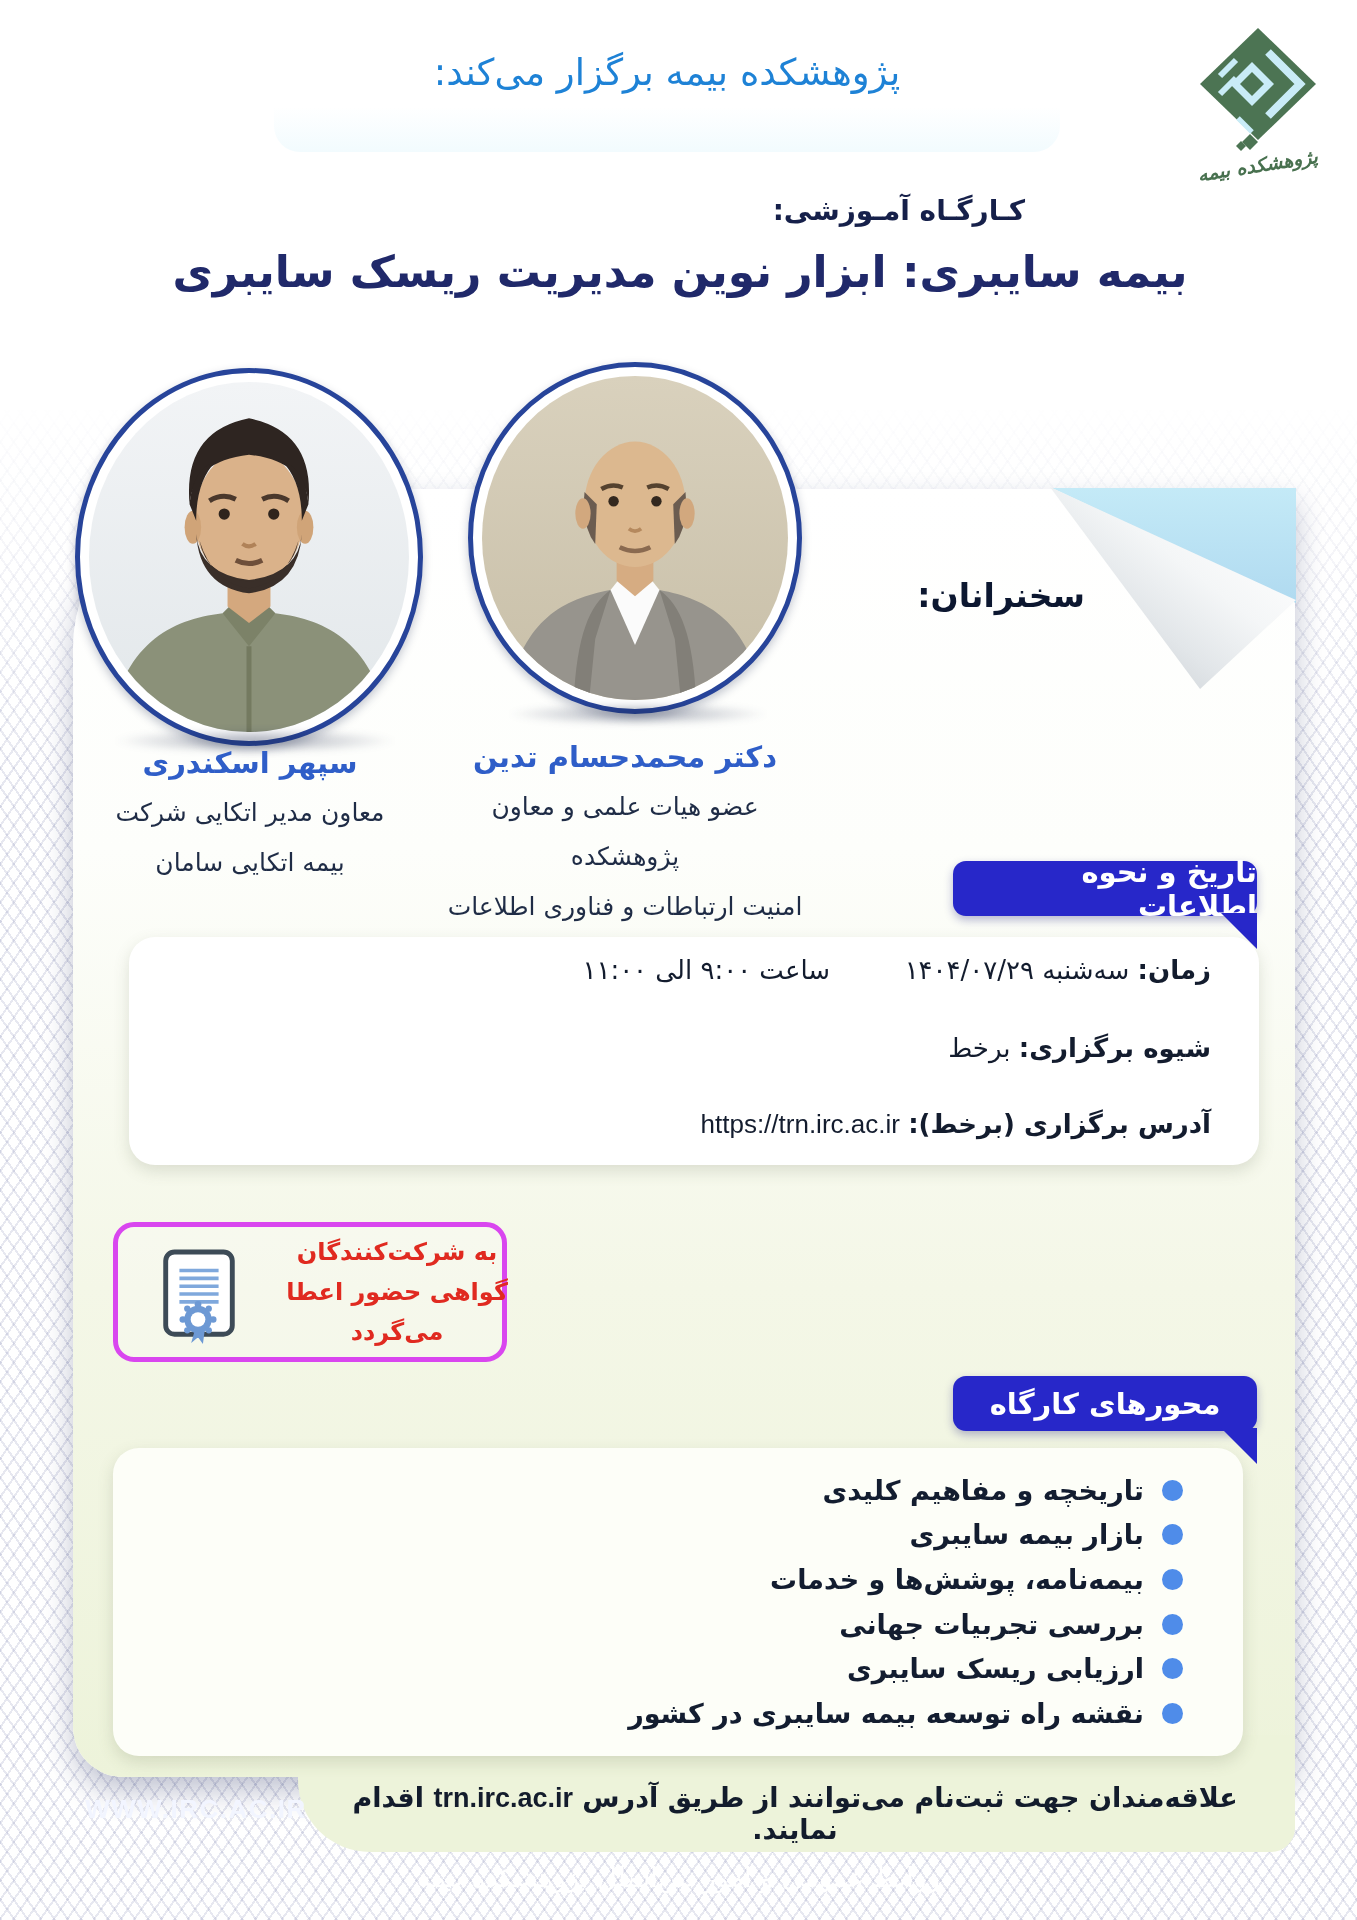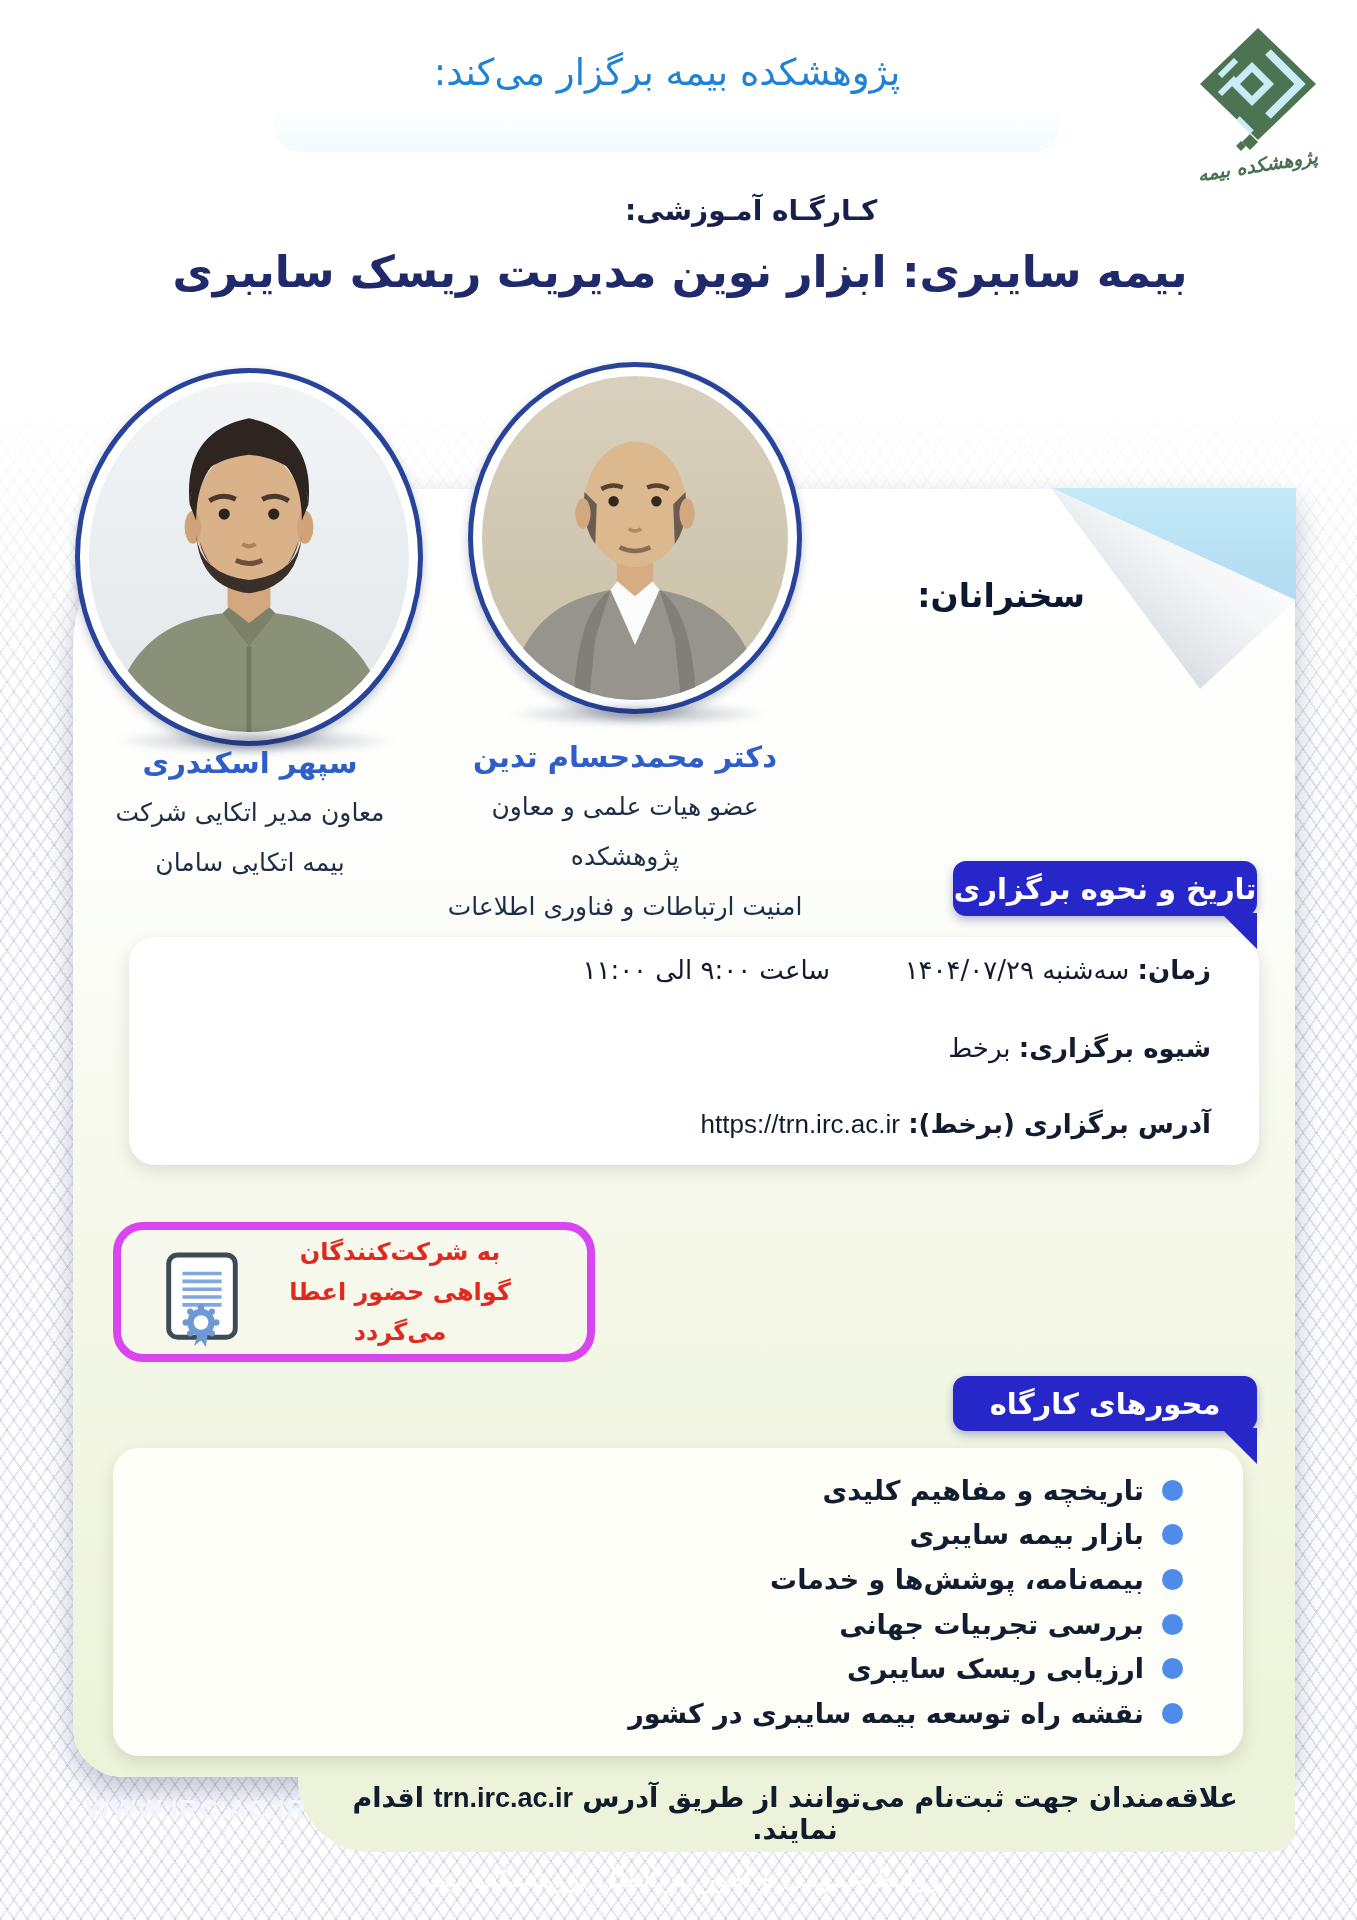--- a/index.html
+++ b/index.html
@@ -43,21 +43,21 @@
   .logo{position:absolute;left:1185px;top:26px;width:146px;text-align:center;}
   .logo svg{display:block;margin:0 auto;}
   .logo-caption{
     margin-top:2px;display:inline-block;
     font-size:19px;font-weight:bold;font-style:italic;color:#48714f;
     transform:rotate(-9deg);
   }
 
   
   .workshop-label{
-    position:absolute;left:625px;top:194px;width:400px;text-align:left;
+    position:absolute;left:625px;top:194px;width:400px;text-align:right;
     font-size:28px;font-weight:bold;color:#16204a;
   }
   .main-title{
     position:absolute;left:55px;top:246px;width:1250px;text-align:center;
     font-size:44px;font-weight:bold;color:#20296a;letter-spacing:-1px;
   }
 
   
   .card{
     position:absolute;left:73px;top:489px;width:1222px;height:1288px;
@@ -139,22 +139,22 @@
   }
   .info-line .lbl{font-weight:bold;}
   .line-time{top:18px;}
   .line-method{top:96px;}
   .line-address{top:172px;}
   .gap{display:inline-block;width:58px;}
   .latin{font-family:"Liberation Sans","DejaVu Sans",sans-serif;}
 
   
   .cert-box{
-    position:absolute;left:113px;top:1222px;width:482px;height:140px;
-    border:8px solid #d946ef;border-radius:30px;box-sizing:border-box;
+    position:absolute;left:113px;top:1222px;width:394px;height:140px;
+    border:5px solid #d946ef;border-radius:21px;box-sizing:border-box;
     background:rgba(255,255,255,.22);
   }
   .cert-icon{position:absolute;left:34px;top:20px;width:94px;height:98px;}
   .cert-text{
     position:absolute;left:140px;top:0;width:278px;height:100%;
     display:flex;flex-direction:column;align-items:center;justify-content:center;
     font-size:24px;font-weight:bold;color:#e02a20;line-height:40px;text-align:center;
   }
 
   
@@ -312,21 +312,21 @@
     <div class="speaker-name">دکتر محمدحسام تدین</div>
     <div class="speaker-desc">عضو هیات علمی و معاون پژوهشکده</div>
     <div class="speaker-desc">امنیت ارتباطات و فناوری اطلاعات</div>
   </div>
   <div class="speaker speaker-left">
     <div class="speaker-name">سپهر اسکندری</div>
     <div class="speaker-desc">معاون مدیر اتکایی شرکت</div>
     <div class="speaker-desc">بیمه اتکایی سامان</div>
   </div>
 
-  <div class="badge badge-schedule">تاریخ  و نحوه برگزاری</div>
+  <div class="badge badge-schedule">تاریخ  و نحوه اطلاعات</div>
   <div class="badge-tail tail-schedule"></div>
 
   <div class="info-box">
     <div class="info-line line-time">
       <span class="lbl">زمان:</span>
       <span>سه‌شنبه  ۱۴۰۴/۰۷/۲۹</span>
       <span class="gap"></span>
       <span>ساعت ۹:۰۰ الی ۱۱:۰۰</span>
     </div>
     <div class="info-line line-method">

